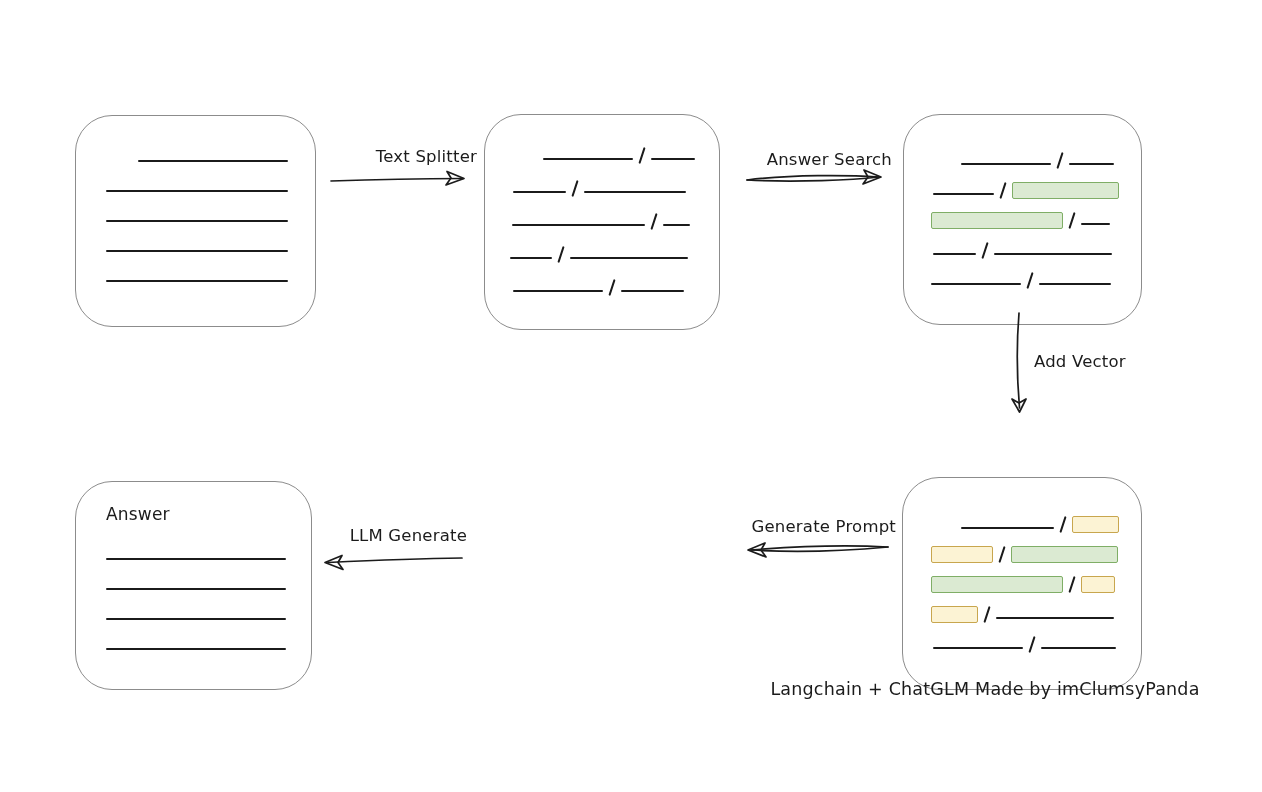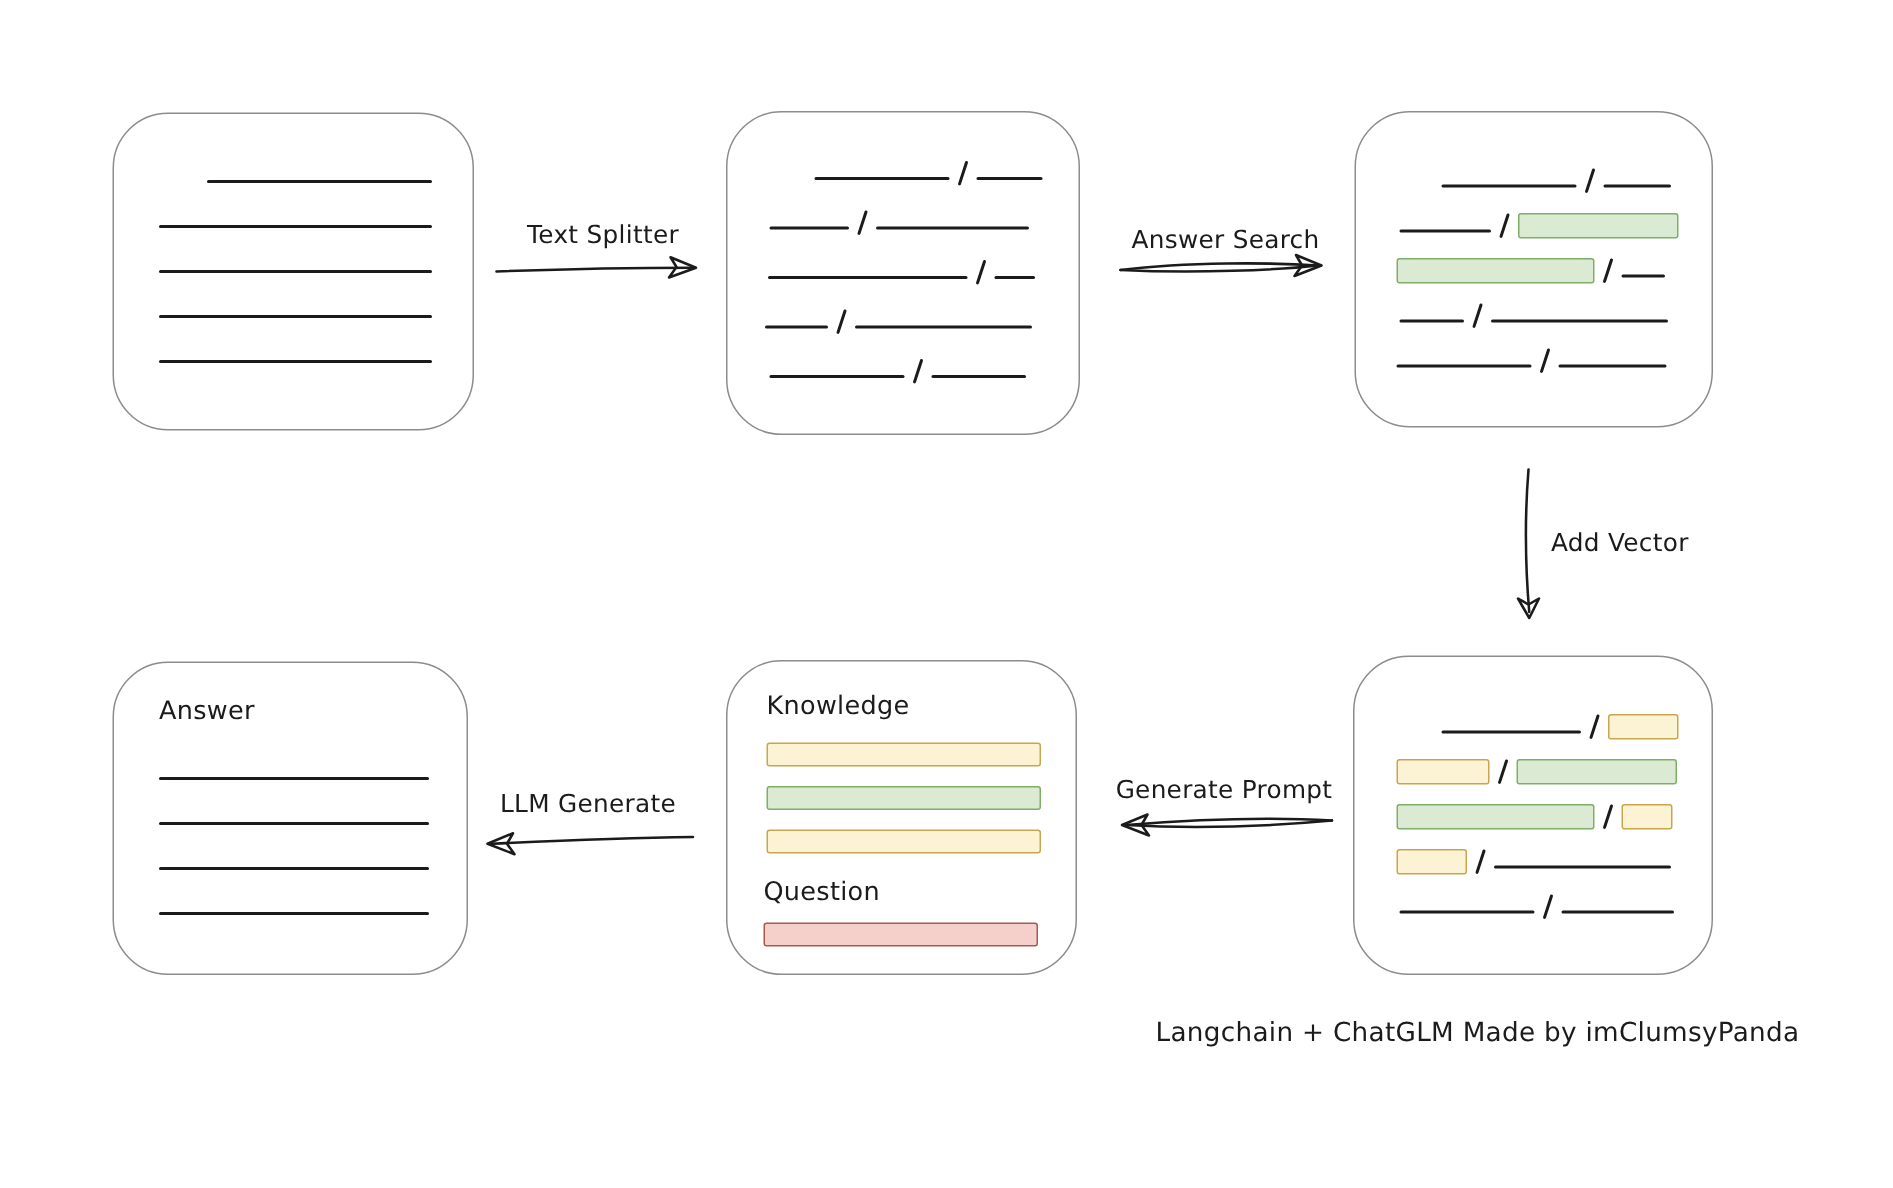--- a/index.html
+++ b/index.html
@@ -11,20 +11,21 @@
     font-family: "DejaVu Sans", sans-serif;
     color: var(--ink, #1b1b1b);
     overflow: hidden;
   }
   .node {
     position: absolute;
     background: #ffffff;
     border: 1.6px solid var(--node-border, #8c8c8c);
     border-radius: 37px;
     box-sizing: border-box;
+    margin-top: 40px;
   }
   
   .line-stack { position: absolute; display: flex; flex-direction: column; gap: 28px; }
   .hline { height: 2px; background: var(--ink, #1b1b1b); border-radius: 1px; }
   
   .row-stack { position: absolute; display: flex; flex-direction: column; }
   .chunk-row { display: flex; align-items: flex-end; height: 22px; }
   .chunk-row .hline { margin-bottom: 4px; }
   .slash {
     width: 2.2px; height: 17px;
@@ -41,21 +42,21 @@
   .chunk.green { background: var(--green-fill); border: 1.8px solid var(--green-border); }
   .chunk.yellow { background: var(--yellow-fill); border: 1.8px solid var(--yellow-border); }
   
   .bar-stack { position: absolute; display: flex; flex-direction: column; gap: 13px; }
   .bar { width: 183px; height: 16px; border-radius: 2px; box-sizing: border-box; }
   .bar.yellow { background: var(--yellow-fill); border: 1.8px solid var(--yellow-border); }
   .bar.green  { background: var(--green-fill);  border: 1.8px solid var(--green-border); }
   .bar.red    { background: var(--red-fill);    border: 1.8px solid var(--red-border); }
   .inbox-label { position: absolute; font-size: 17px; letter-spacing: 0.2px; }
   .arrow-label { position: absolute; font-size: 16.5px; letter-spacing: 0.2px; white-space: nowrap; }
-  .arrow-label.center { text-align: center; }
+  .arrow-label.center { text-align: right; }
   .caption {
     position: absolute;
     font-size: 17.5px;
     text-align: center;
     white-space: nowrap;
     letter-spacing: 0.2px;
   }
   svg.arrow { position: absolute; overflow: visible; }
   svg.arrow path { fill: none; stroke: var(--ink, #1b1b1b); stroke-width: 1.7; stroke-linecap: round; stroke-linejoin: round; }
 </style>
@@ -137,32 +138,20 @@
   <div class="node" style="left:75px; top:441px; width:237px; height:209px;">
     <div class="inbox-label" style="left:30px; top:22px;">Answer</div>
     <div class="line-stack" style="left:30px; top:76px;">
         <div class="hline" style="width: 180px; margin-left: 0px;"></div>
         <div class="hline" style="width: 180px; margin-left: 0px;"></div>
         <div class="hline" style="width: 180px; margin-left: 0px;"></div>
         <div class="hline" style="width: 180px; margin-left: 0px;"></div>
       </div>
   </div>
 
-  <div class="node" style="left:484px; top:440px; width:234px; height:210px;">
-    <div class="inbox-label" style="left:26px; top:20px;">Knowledge</div>
-    <div class="bar-stack" style="left:26px; top:54px;">
-        <div class="bar yellow"></div>
-        <div class="bar green"></div>
-        <div class="bar yellow"></div>
-      </div>
-    <div class="inbox-label" style="left:24px; top:144px;">Question</div>
-    <div class="bar-stack" style="left:24px; top:174px;">
-        <div class="bar red"></div>
-      </div>
-  </div>
 
   <div class="node" style="left:902px; top:437px; width:240px; height:213px;">
     <div class="row-stack" style="left:28px; top:33px; gap:8px;">
         <div class="chunk-row" style="padding-left: 30px;">
           <div class="hline" style="width: 93px;"></div>
           <div class="slash"></div>
           <div class="chunk yellow" style="width: 47px;"></div>
         </div>
         <div class="chunk-row" style="padding-left: 0px;">
           <div class="chunk yellow" style="width: 62px;"></div>

